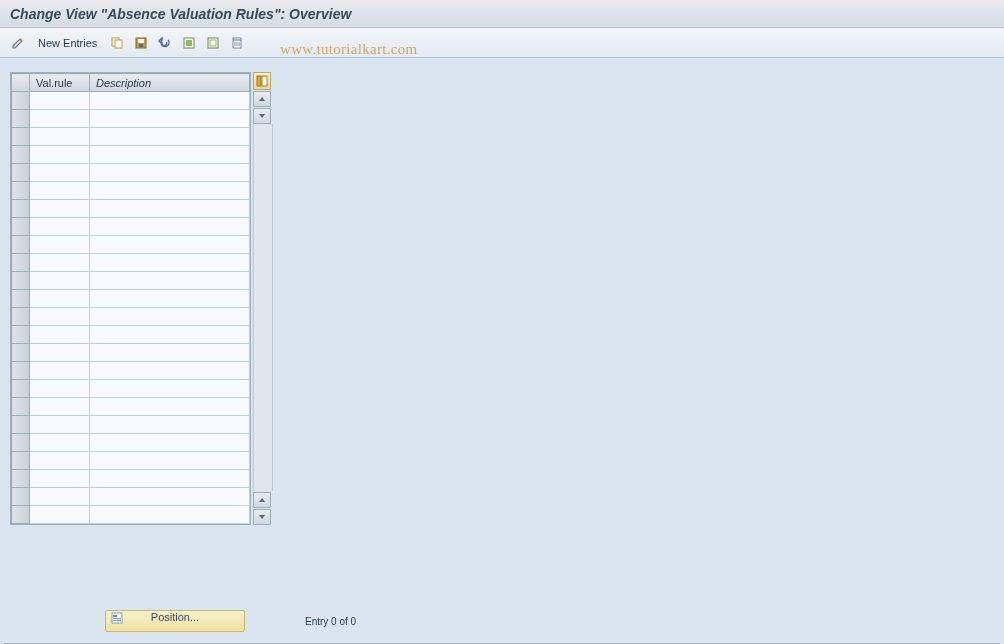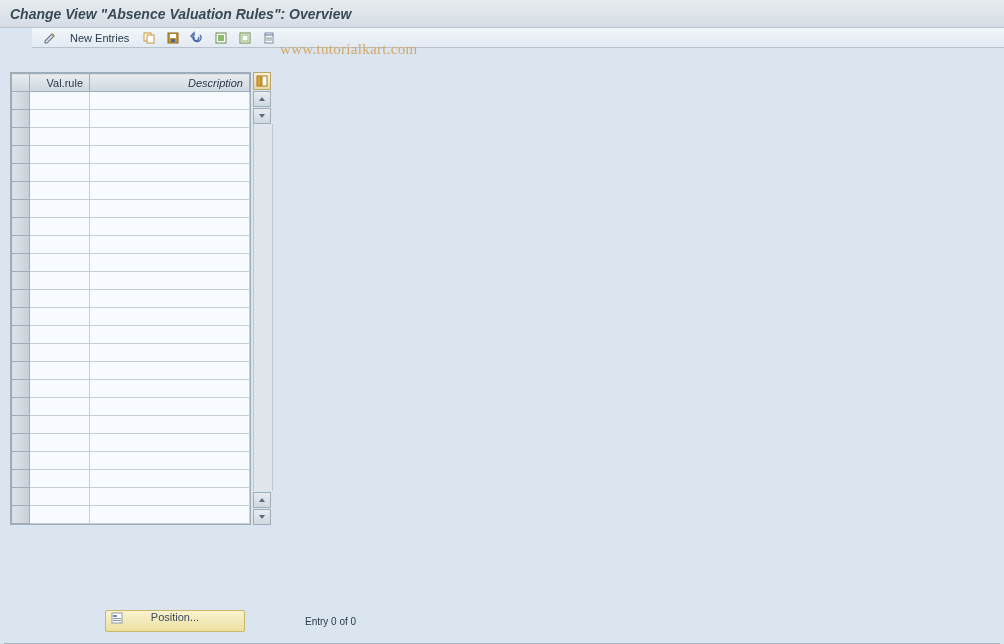--- a/index.html
+++ b/index.html
@@ -21,27 +21,26 @@
       padding: 0 10px;
     }
     .title-bar-text {
       font-weight: bold;
       font-style: italic;
       font-size: 14px;
       color: #3a4956;
     }
     .toolbar {
       background: linear-gradient(to bottom, #f2f6fa 0%, #e2eaf2 100%);
-      height: 20px;
+      height: 30px;
       border-bottom: 1px solid #b8c2cc;
       display: flex;
       align-items: center;
       padding: 0 8px;
       gap: 4px;
-      margin-left: 32px;
     }
     .toolbar-btn {
       width: 20px;
       height: 20px;
       display: flex;
       align-items: center;
       justify-content: center;
       border: 1px solid transparent;
       border-radius: 2px;
       cursor: pointer;
@@ -72,21 +71,21 @@
       border: 1px solid #a0adb8;
       background: #fff;
     }
     .table-grid {
       border-collapse: collapse;
     }
     .table-grid th {
       background: linear-gradient(to bottom, #e8ecf0 0%, #cfd7df 100%);
       border: 1px solid #a0adb8;
       font-weight: normal;
-      text-align: right;
+      text-align: left;
       padding: 2px 6px;
       height: 18px;
       color: #2a3a4a;
       font-size: 11px;
     }
     .row-selector {
       width: 18px;
       background: linear-gradient(to right, #dde3e9 0%, #c8d0d8 100%);
       border: 1px solid #a0adb8;
       height: 18px;

